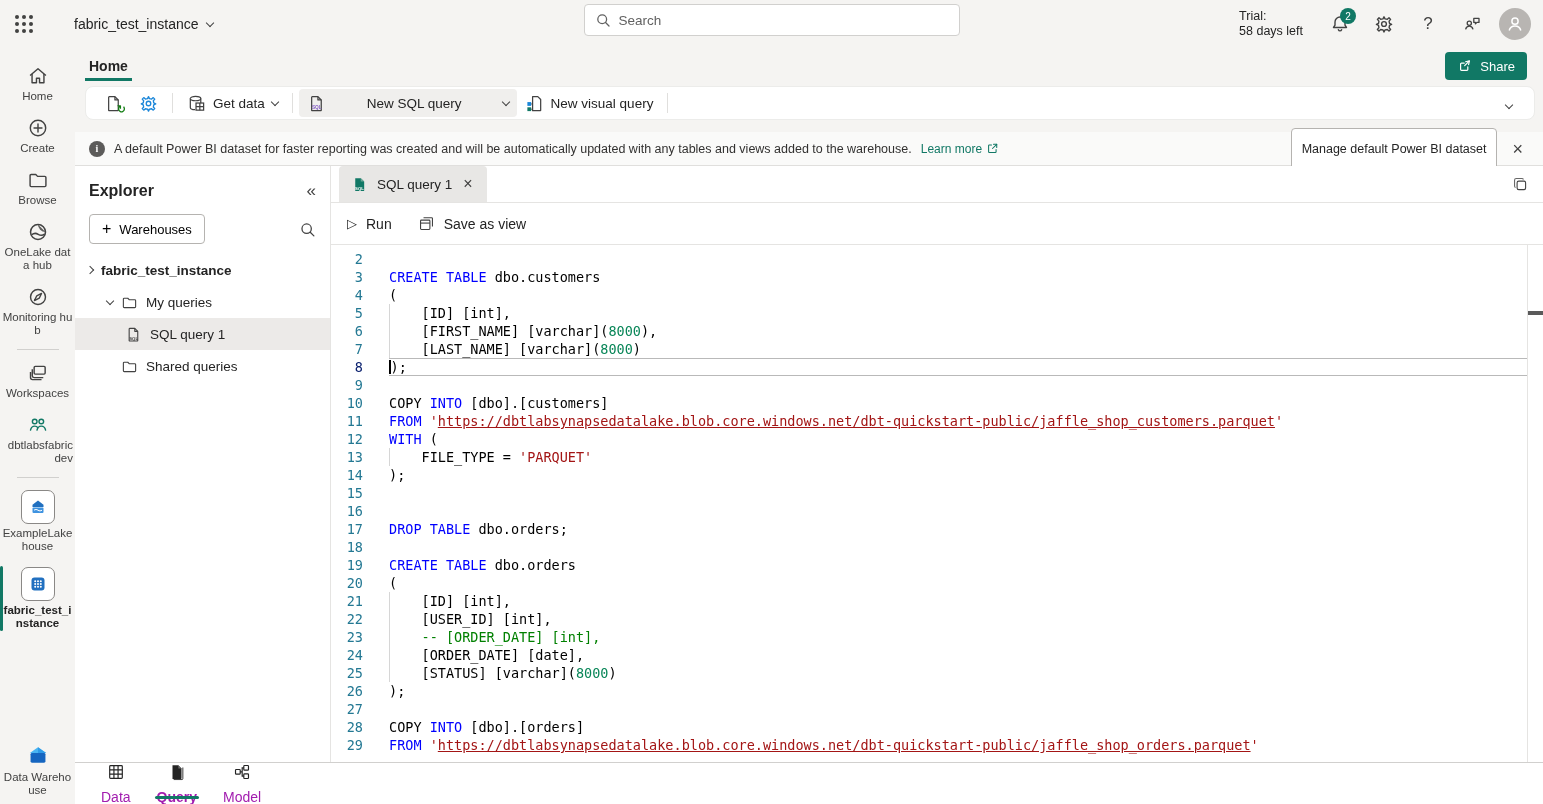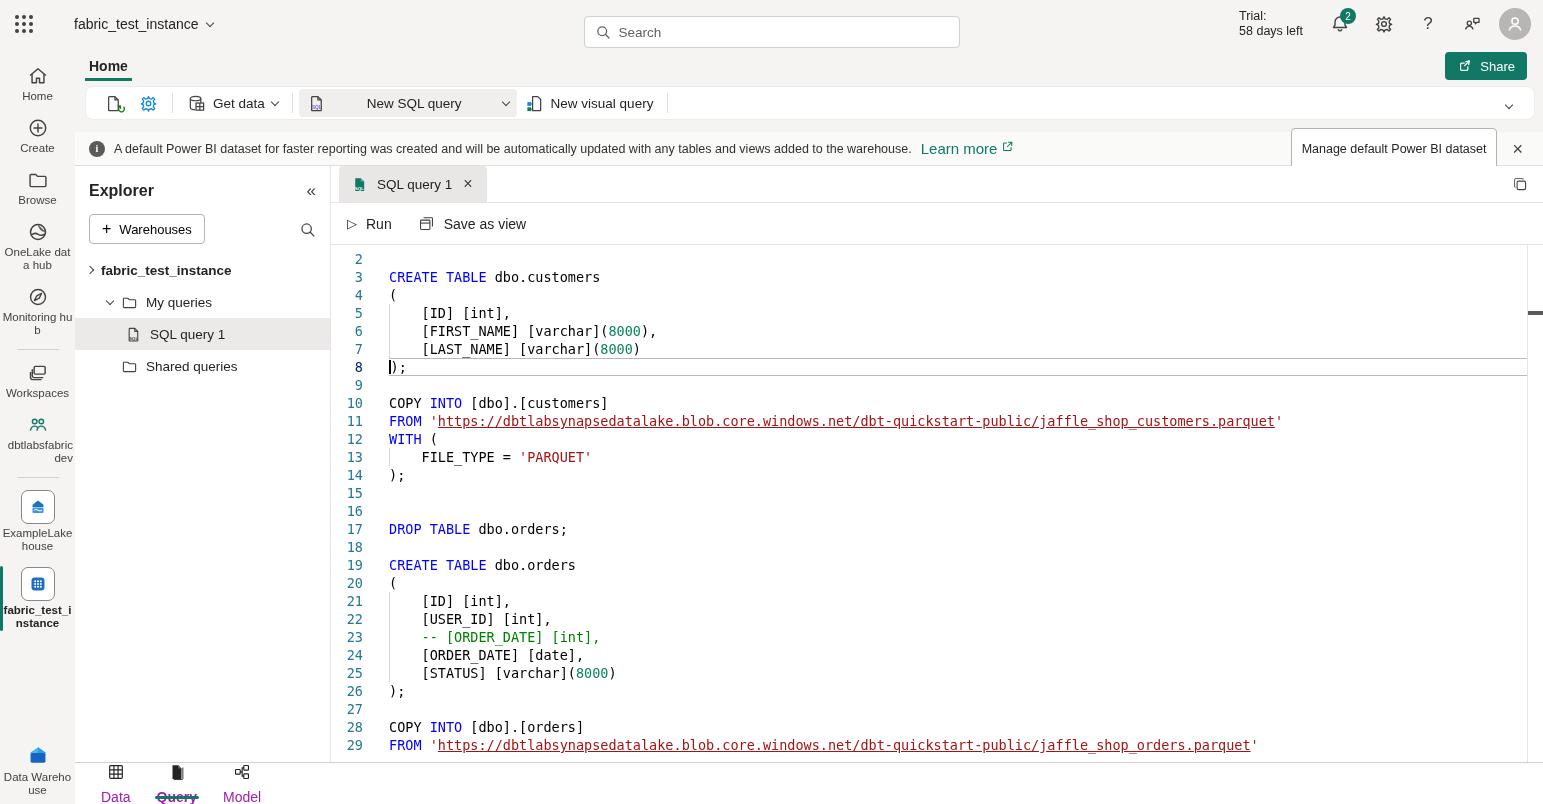--- a/index.html
+++ b/index.html
@@ -5,21 +5,21 @@
   * { margin:0; padding:0; box-sizing:border-box; }
   html,body { width:1543px; height:804px; font-family:"Liberation Sans","DejaVu Sans",sans-serif; color:#242424; background:#fff; overflow:hidden; }
   .app { width:1543px; height:804px; display:flex; flex-direction:column; }
 
   
   .topbar { height:48px; background:#f5f4f2; display:flex; align-items:center; flex:0 0 48px; position:relative; }
   .waffle-btn { width:48px; height:48px; display:flex; align-items:center; justify-content:center; cursor:pointer; }
   .waffle { display:grid; grid-template-columns:repeat(3,4px); grid-gap:3px; }
   .waffle i { width:4px; height:4px; border-radius:50%; background:#424242; }
   .ws-switcher { display:flex; align-items:center; gap:8px; margin-left:26px; font-size:14px; cursor:pointer; }
-  .searchbox { position:absolute; left:50%; transform:translateX(-50%); top:16px; width:376px; height:32px; background:#fff; border:1px solid #d1d0ce; border-radius:4px; display:flex; align-items:center; padding:0 10px; gap:8px; }
+  .searchbox { position:absolute; left:50%; transform:translateX(-50%); top:4px; width:376px; height:32px; background:#fff; border:1px solid #d1d0ce; border-radius:4px; display:flex; align-items:center; padding:0 10px; gap:8px; }
   .searchbox input { border:none; outline:none; font-size:13.5px; flex:1; color:#242424; background:transparent; font-family:inherit; }
   .searchbox input::placeholder { color:#616161; }
   .top-right { margin-left:auto; display:flex; align-items:center; gap:10px; padding-right:12px; }
   .trial { font-size:12.5px; line-height:15px; color:#242424; margin-right:10px; white-space:nowrap; }
   .top-icon { width:34px; height:34px; display:flex; align-items:center; justify-content:center; cursor:pointer; position:relative; color:#424242; }
   .badge { position:absolute; top:1px; right:1px; min-width:16px; height:16px; border-radius:8px; background:#117865; color:#fff; font-size:10px; display:flex; align-items:center; justify-content:center; padding:0 4px; }
   .help-glyph { font-size:17px; color:#424242; }
   .avatar { width:32px; height:32px; border-radius:50%; background:#b8b5b2; display:flex; align-items:center; justify-content:center; }
 
   
@@ -46,21 +46,21 @@
   .tb-btn.highlight { background:#f0efed;gap:41px; }
   .tb-sep { width:1px; height:20px; background:#e0dfdd; margin:0 6px; }
   .tb-caret-end { margin-left:auto; margin-right:12px; cursor:pointer; }
   .refresh-glyph { position:absolute; right:-3px; bottom:-3px; font-size:11px; color:#107c10; font-weight:700; }
   .relwrap { position:relative; display:inline-flex; }
 
   
   .banner { height:34px; margin-top:6px; background:#fafaf9; border-bottom:1px solid #e0dfdd; display:flex; align-items:center; gap:9px; padding:0 14px; flex:0 0 34px; }
   .info-dot { width:16px; height:16px; border-radius:50%; background:#5c5b5a; color:#fff; font-size:10px; font-weight:700; display:flex; align-items:center; justify-content:center; font-family:"Liberation Serif",serif; flex:0 0 16px; }
   .banner-msg { font-size:12.5px; color:#323130; white-space:nowrap; }
-  .learn-more { font-size:15px; color:#117865; display:flex; gap:4px; cursor:pointer; }
+  .learn-more { font-size:12px; color:#117865; display:flex; gap:4px; cursor:pointer; }
   .manage-btn { margin-left:auto; height:42px; background:#fff; border:1px solid #b5b3b0; border-radius:4px; font-size:12.5px; color:#242424; padding:0 10px; cursor:pointer; white-space:nowrap; font-family:inherit; }
   .banner-close { font-size:18px; color:#424242; cursor:pointer; padding:0 6px; background:none; border:none; line-height:1; }
 
   
   .content { flex:1; display:flex; background:#fff; min-height:0; }
 
   
   .explorer { width:256px; flex:0 0 256px; border-right:1px solid #e5e4e2; display:flex; flex-direction:column; padding-top:10px; background:#fff; }
   .exp-head { display:flex; align-items:center; padding:0 14px; height:30px; }
   .exp-title { font-size:16px; font-weight:700; }

